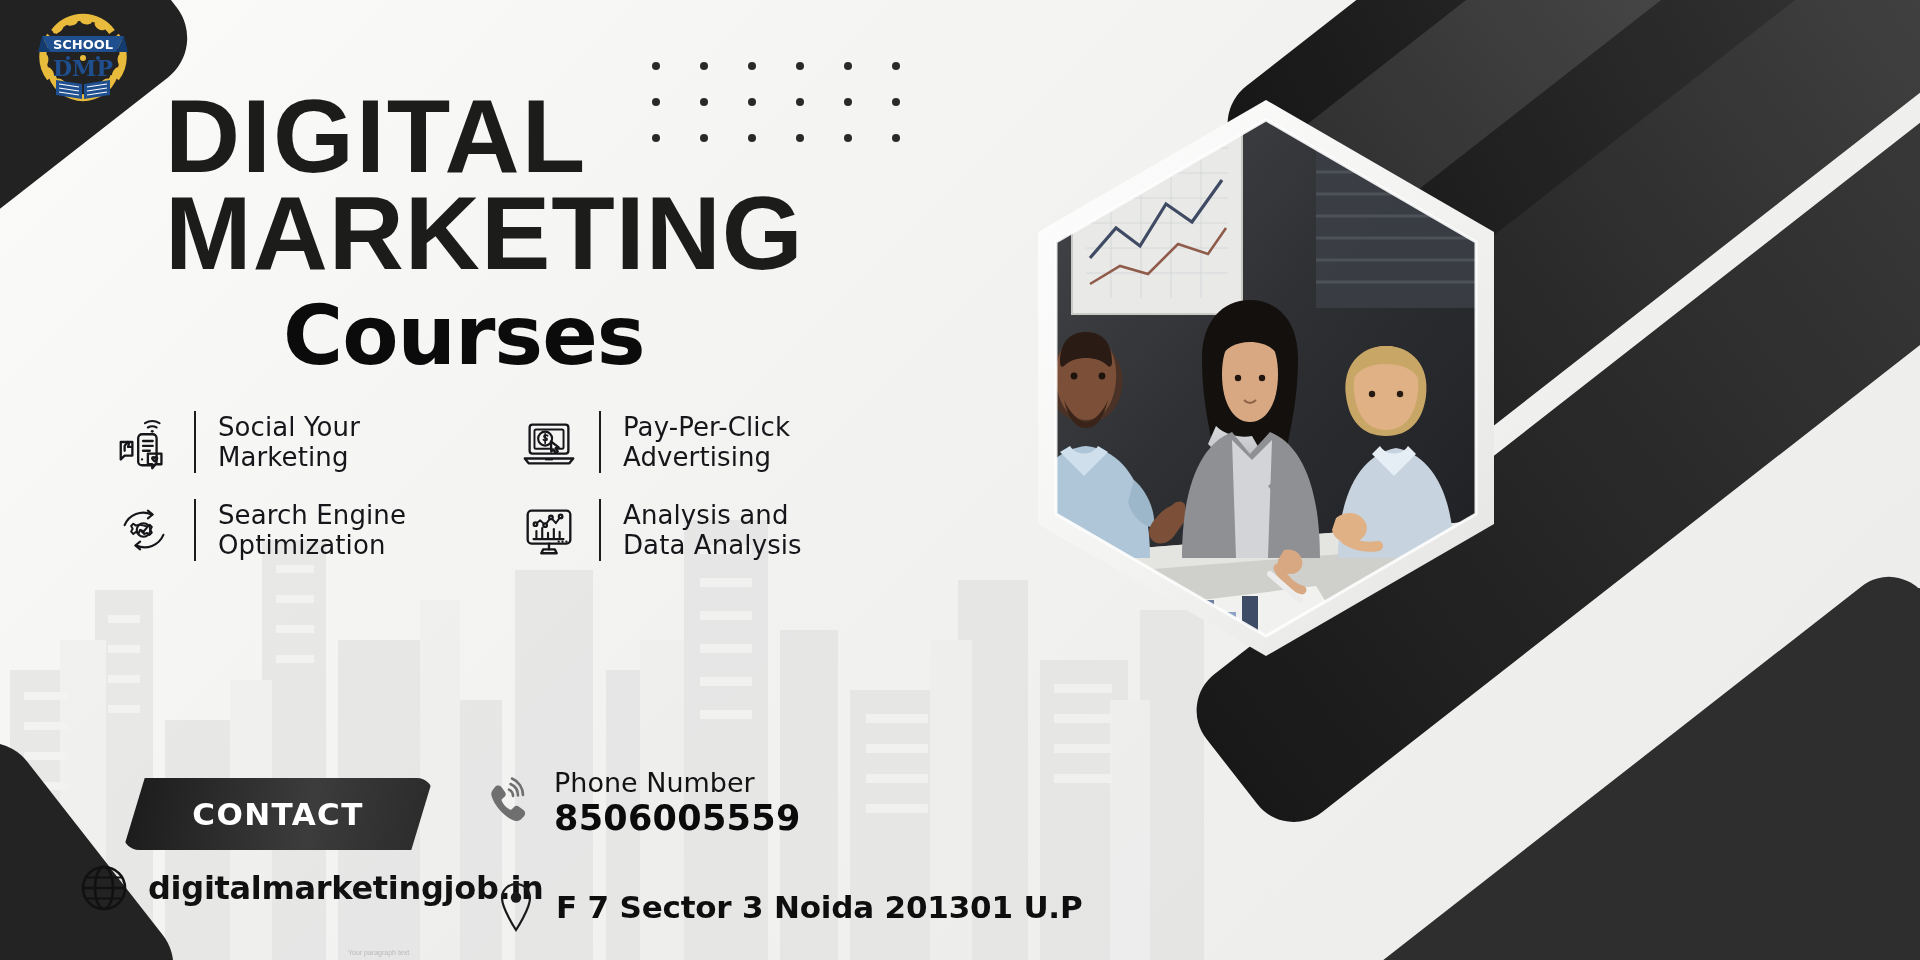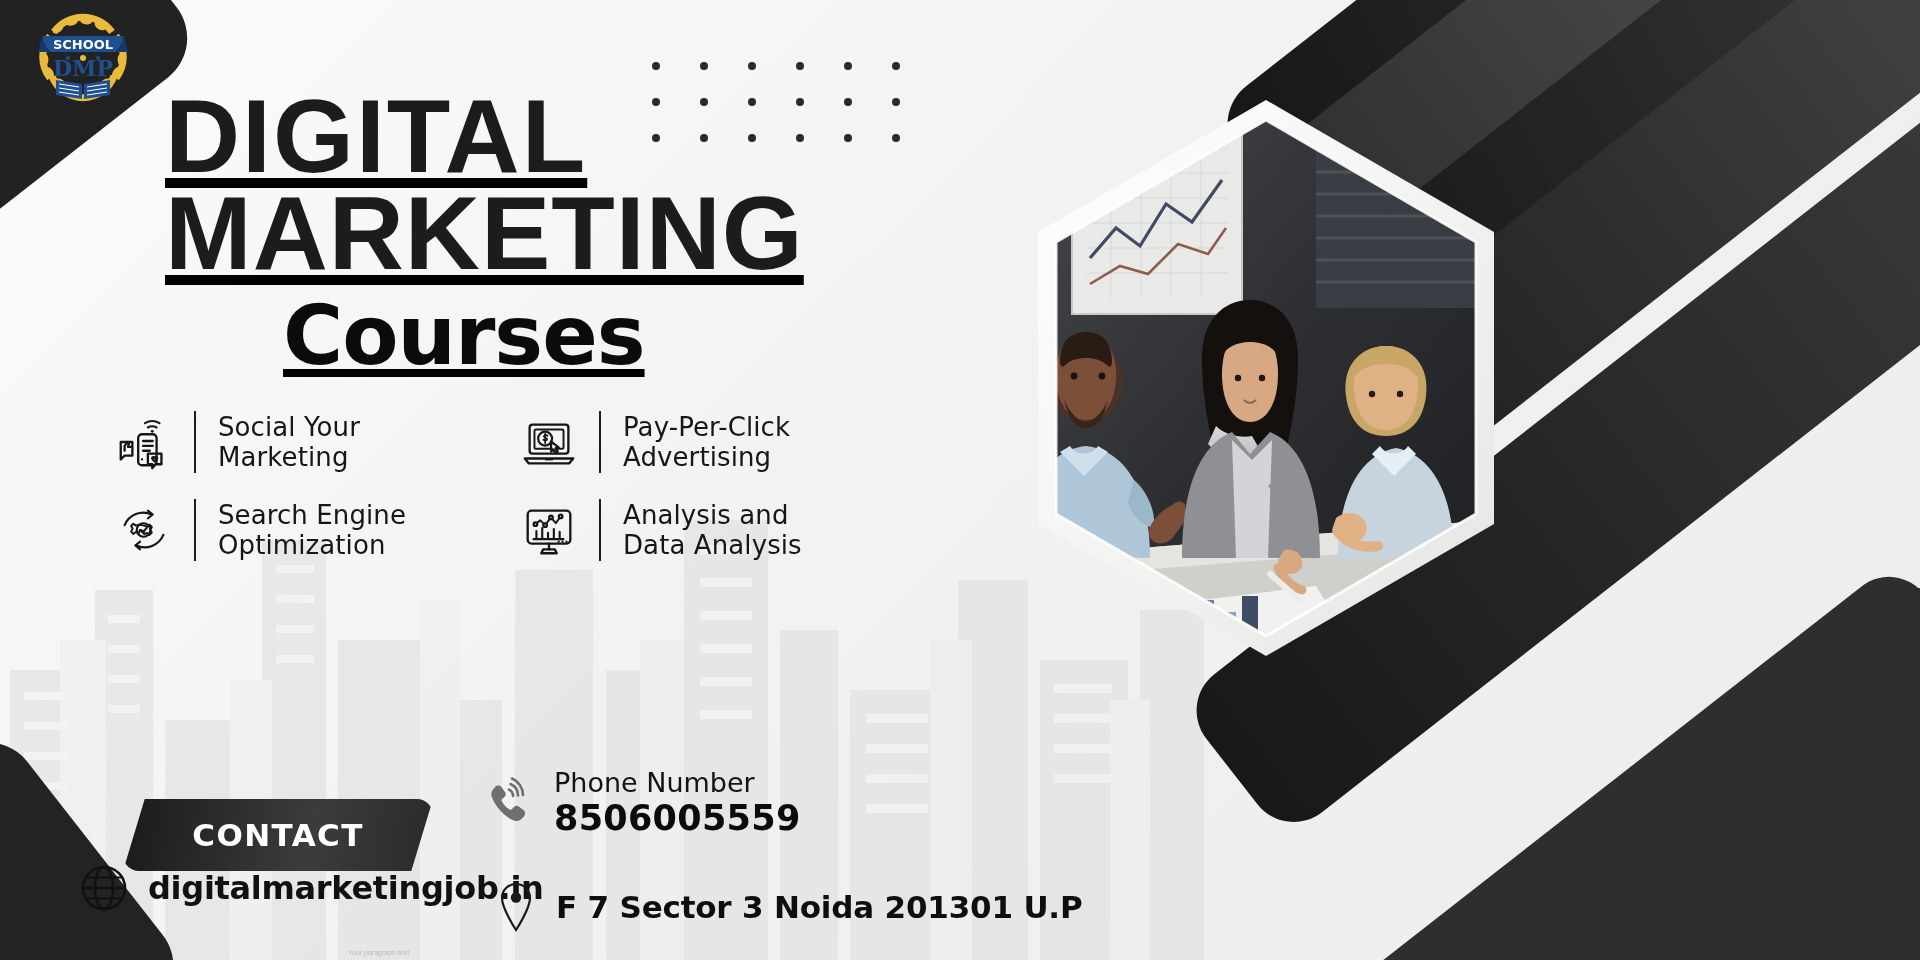--- a/index.html
+++ b/index.html
@@ -70,21 +70,21 @@
     background:#232323; transform:rotate(-38deg); border-radius:50px;
   }
 
   
   .dots { position:absolute; top:58px; left:650px; width:260px; height:90px; }
 
   
   .logo-wrap { position:absolute; top:6px; left:28px; width:110px; height:96px; }
 
   
-  .headline { position:absolute; top:88px; left:165px; width:760px;text-decoration:underline; }
+  .headline { position:absolute; top:88px; left:165px; width:760px; }
   .hl-line {
     font-family:"Liberation Sans", sans-serif;
     font-weight:700; font-size:104px; line-height:.93;
     letter-spacing:2px; color:#1c1c1a;
     transform:scaleX(1.0);
   }
   .hl-line.l2 { font-size:104px; letter-spacing:1px; }
   .hl-sub {
     font-family:"DejaVu Sans", sans-serif;
     font-weight:700; font-size:82px; line-height:1;
@@ -97,21 +97,21 @@
               display:grid; grid-template-columns:1fr 1fr; row-gap:20px; column-gap:20px; }
   .svc { display:flex; align-items:center; gap:0; }
   .svc-ico { width:72px; height:68px; flex:0 0 72px;
              display:flex; align-items:center; justify-content:center; }
   .svc-div { width:2px; height:62px; background:#1c1c1a; margin:0 22px 0 14px; flex:0 0 2px; }
   .svc-txt { font-family:"DejaVu Sans", sans-serif; font-size:26px; line-height:1.17;
              color:#16161a; font-weight:400; letter-spacing:.1px; }
 
   
   .contact-btn {
-    position:absolute; top:799px; left:123px; width:310px; height:72px;
+    position:absolute; top:778px; left:123px; width:310px; height:72px;
     background:linear-gradient(100deg,#1a1a1a 0%,#3c3c3c 60%,#2a2a2a 100%);
     clip-path:polygon(7% 0,100% 0,93% 100%,0% 100%);
     border-radius:16px;
     display:flex; align-items:center; justify-content:center;
   }
   .contact-btn span { color:#fff; font-weight:700; font-size:31px; letter-spacing:1.4px;
                       font-family:"DejaVu Sans", sans-serif; }
 
   
   .web-line { position:absolute; top:862px; left:78px; display:flex; align-items:center; gap:18px; }

